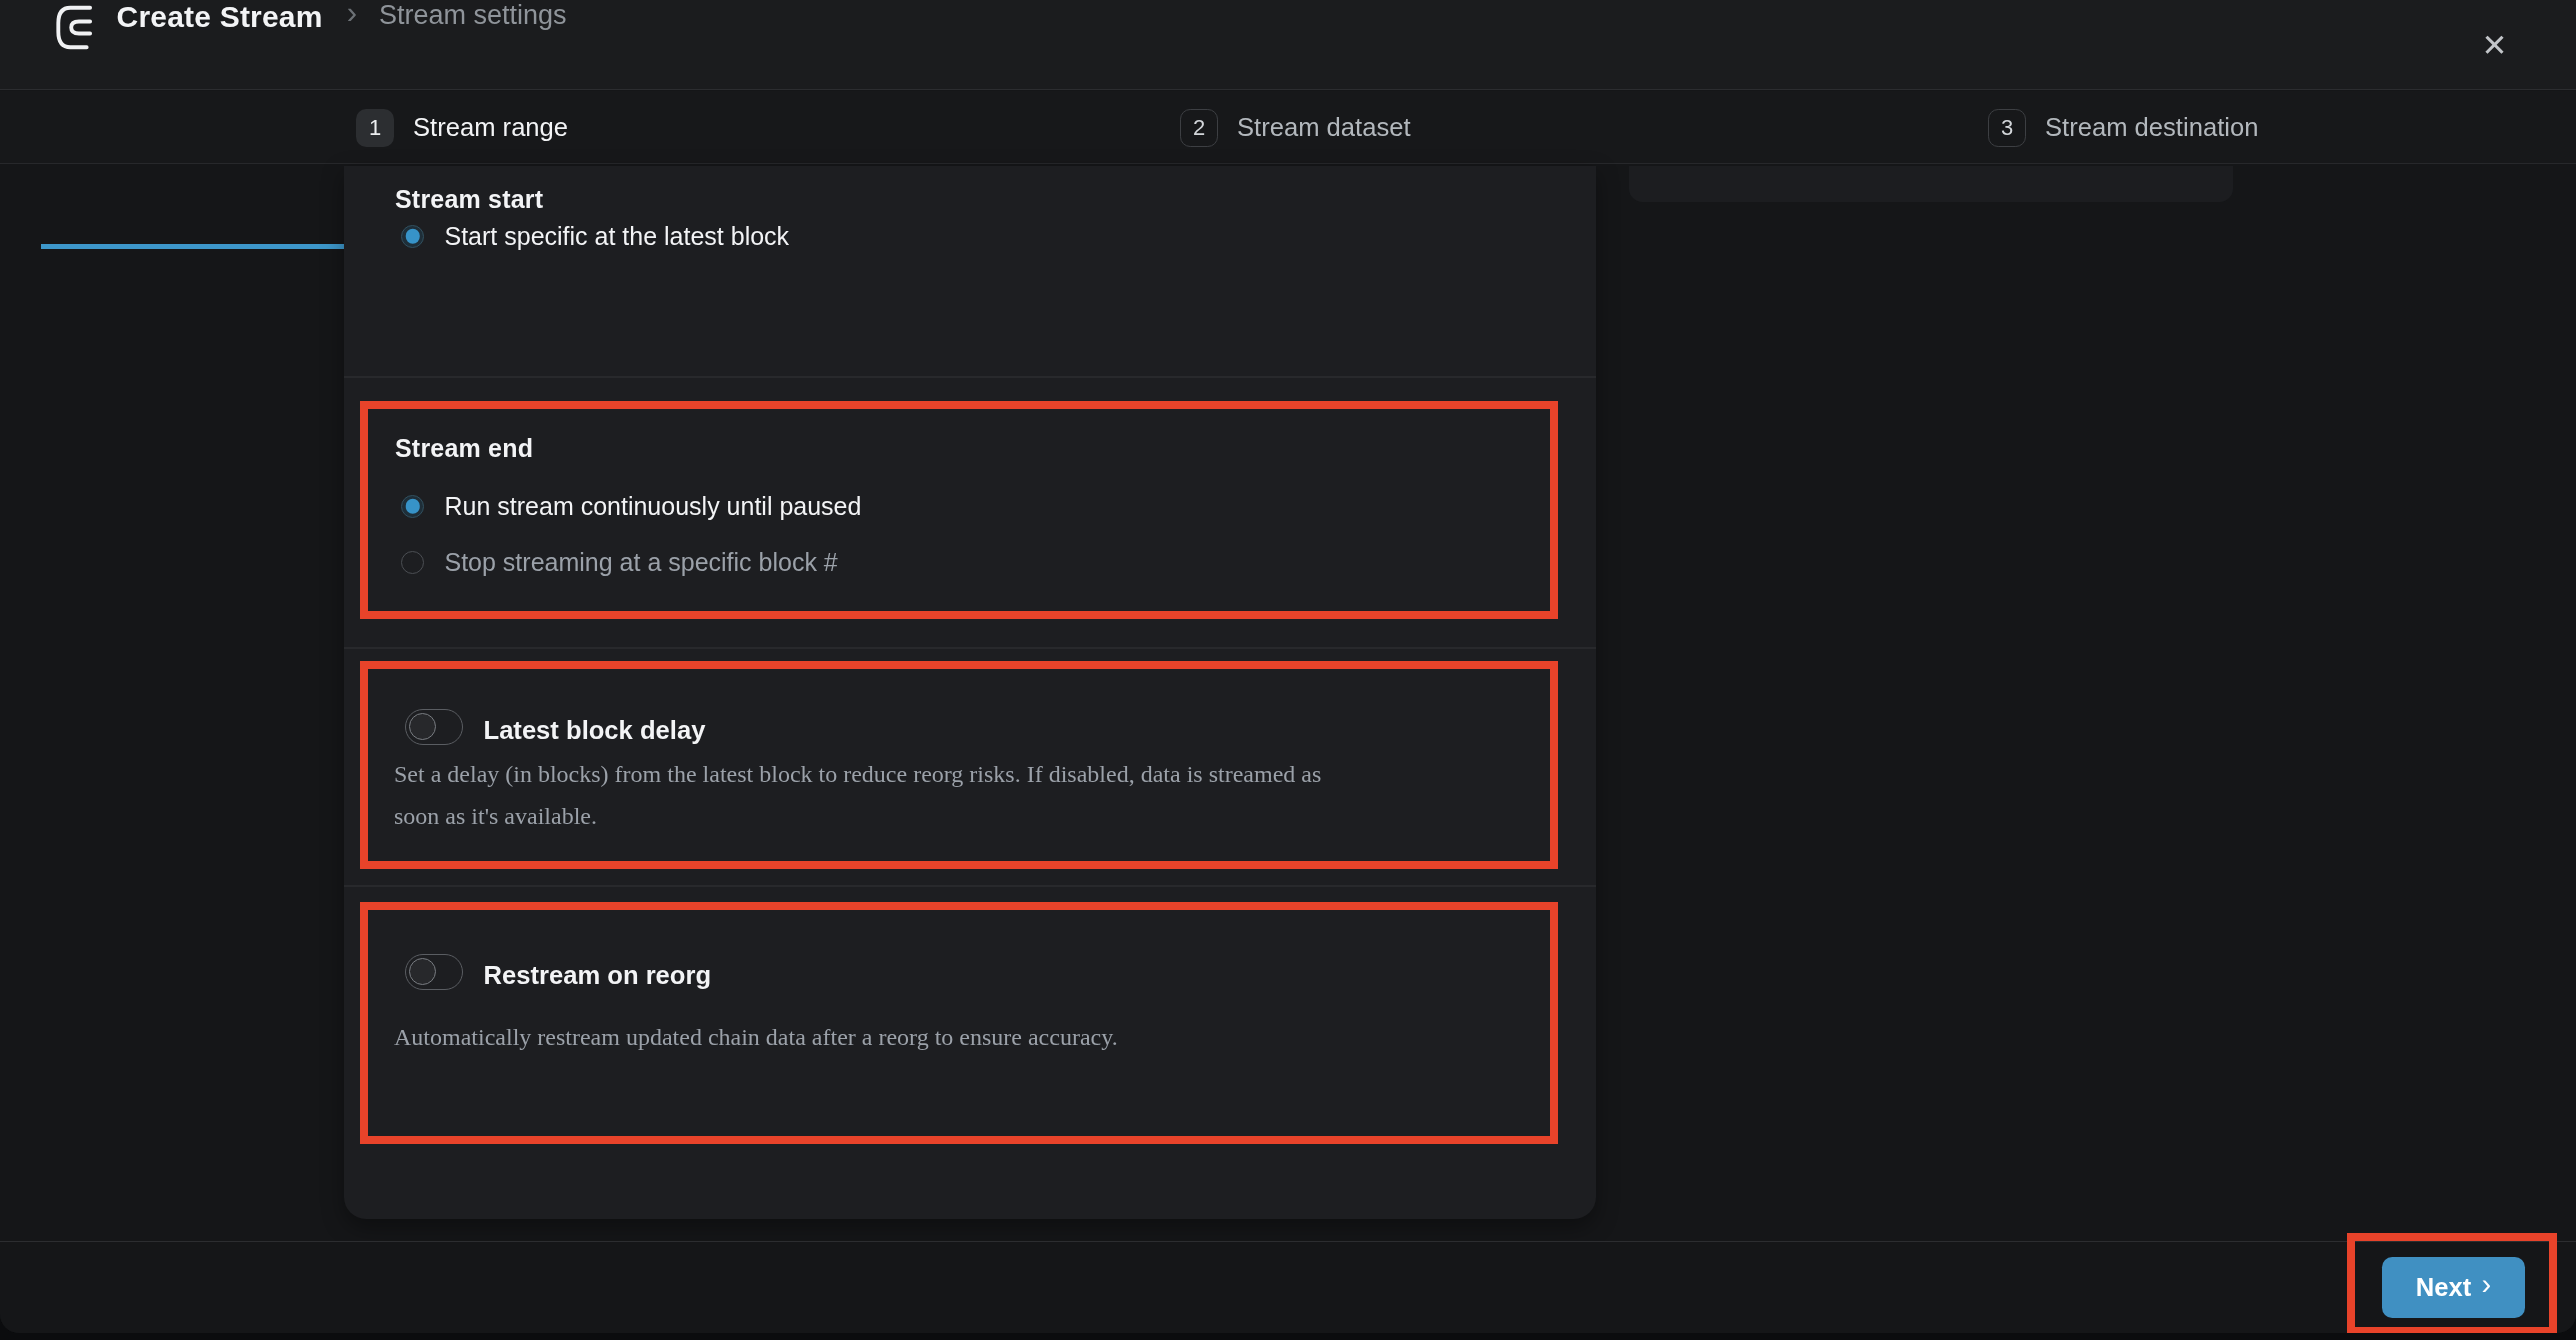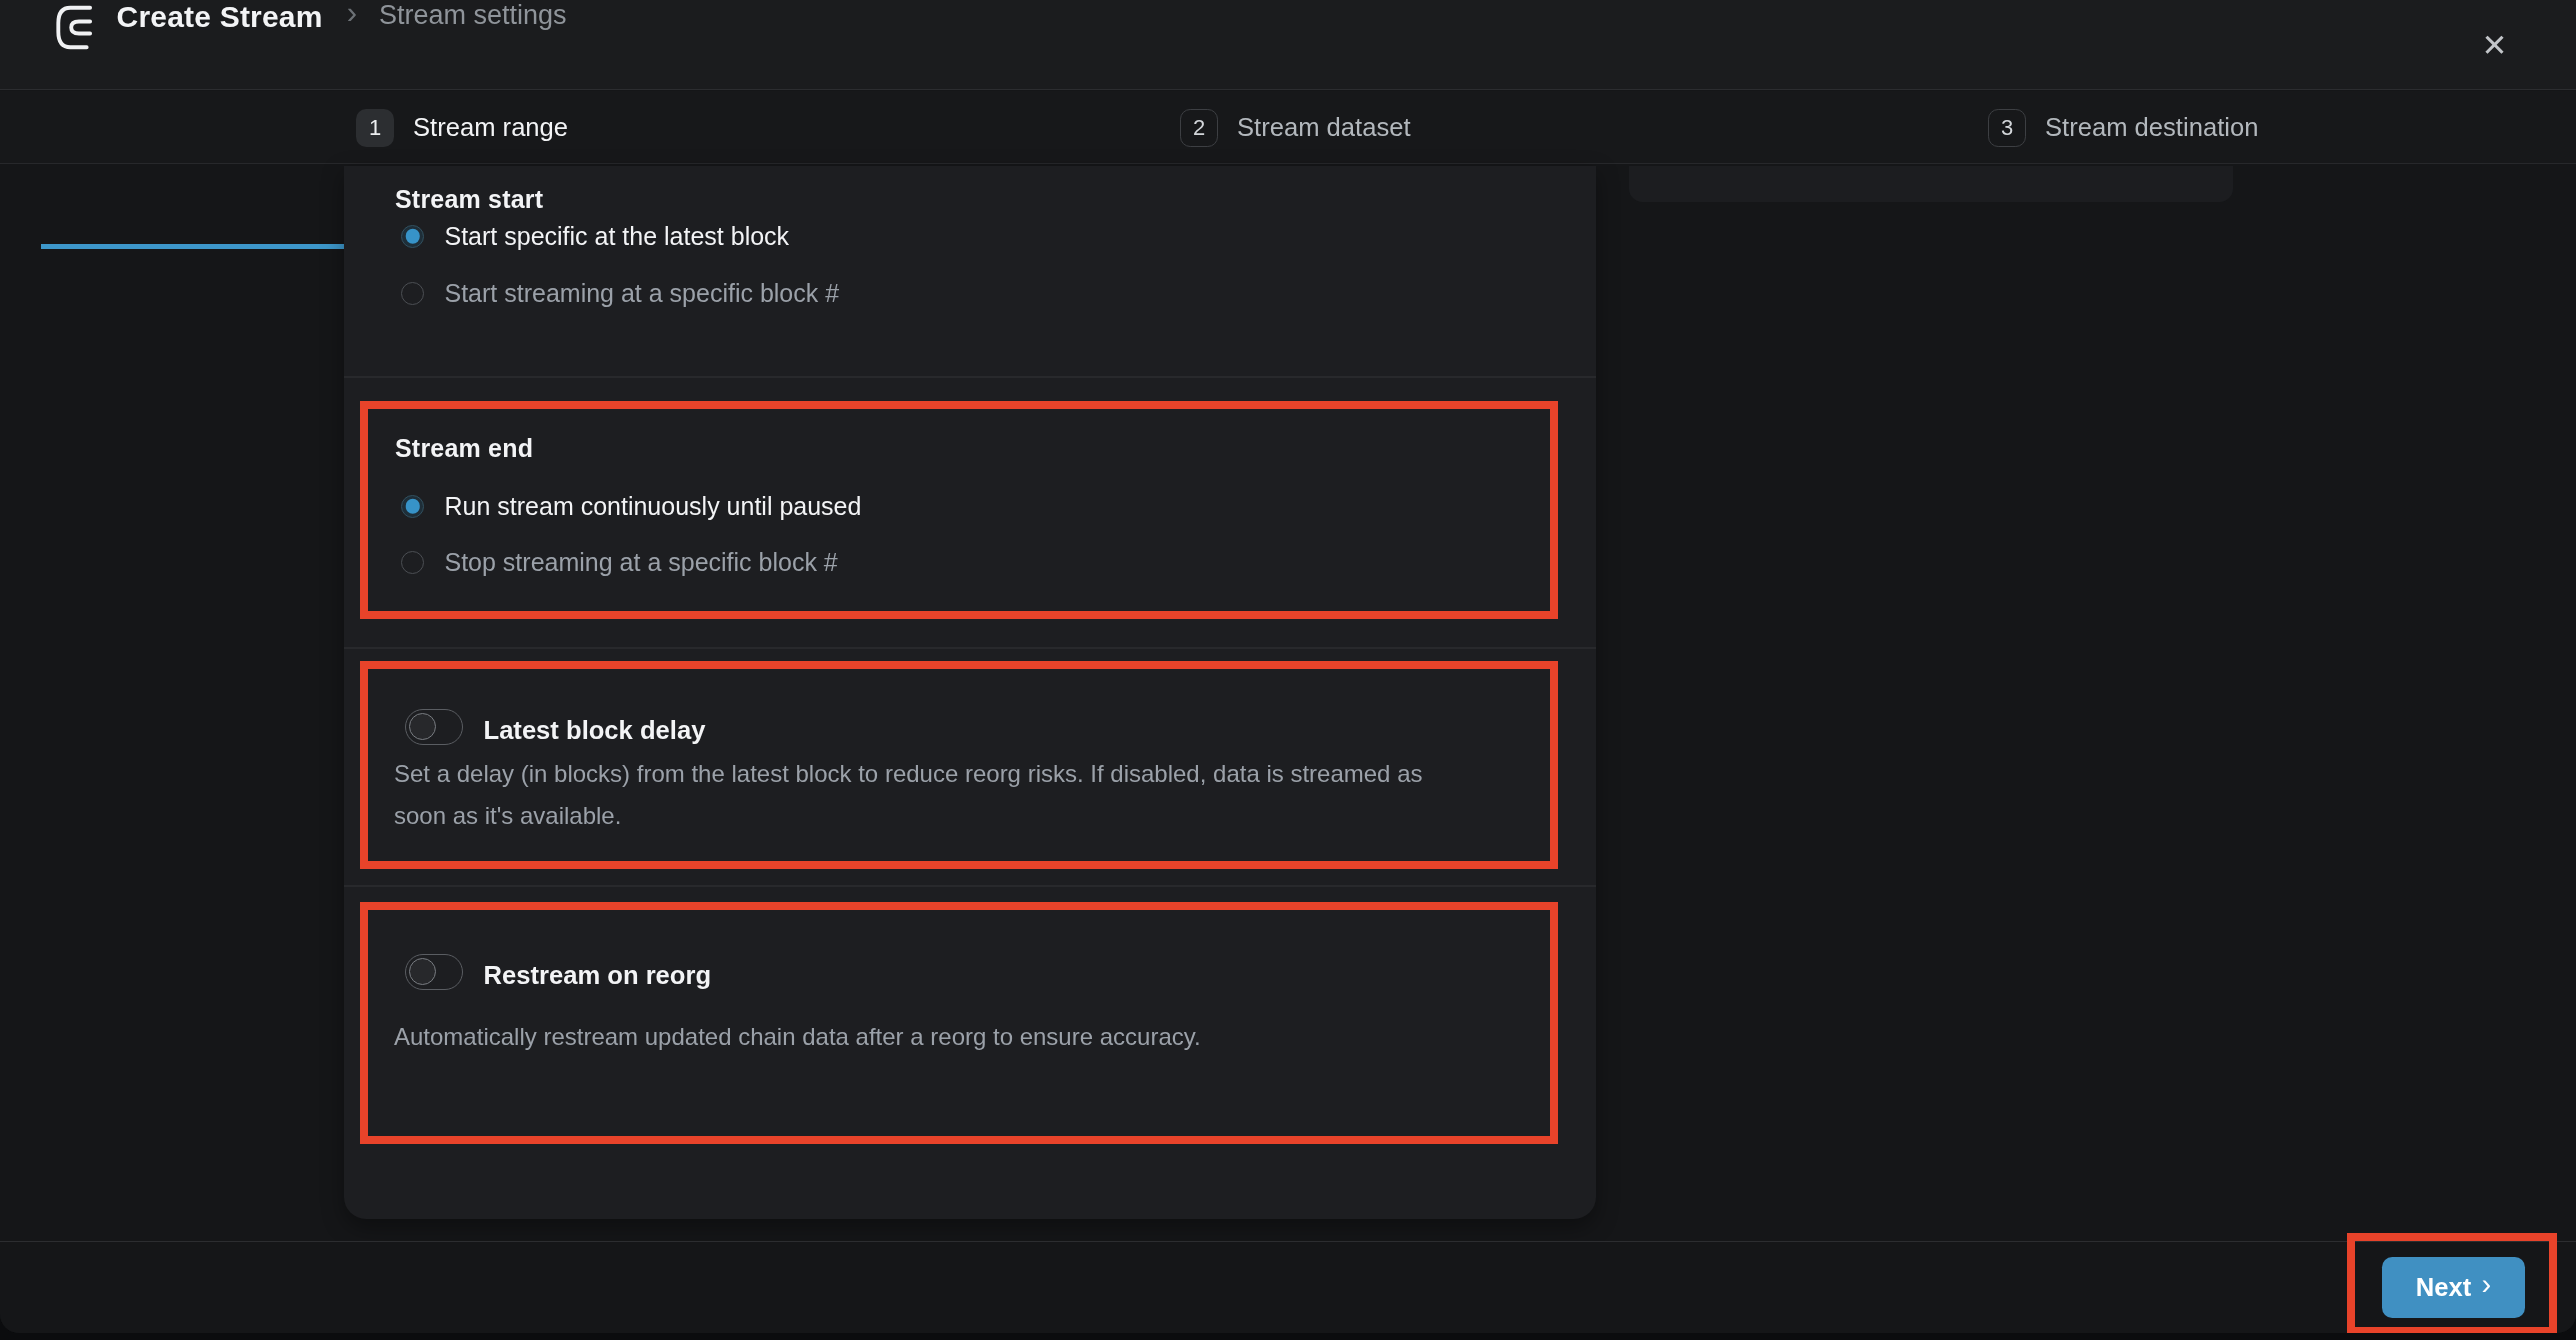--- a/index.html
+++ b/index.html
@@ -111,21 +111,21 @@
   }
   .toggle{
     width:58px;height:36px;border-radius:18px;border:1.7px solid #5a5d62;
     position:relative;flex:0 0 auto;background:transparent;
   }
   .toggle .knob{
     position:absolute;left:2.6px;top:2.6px;width:27px;height:27px;border-radius:50%;
     background:#27282b;border:1.7px solid #797d82;
   }
   .toggle-title{margin-left:20.5px;font-size:25.6px;font-weight:700;color:var(--white);}
-  .desc{position:absolute;left:50px;font-size:24px;line-height:42px;color:var(--gray);}
+  .desc{position:absolute;left:50px;font-size:24px;line-height:42px;color:var(--gray);font-family:Liberation Serif, serif;}
   .desc span{display:block;white-space:nowrap;}
   
   .annot{position:absolute;border:8.5px solid var(--red);pointer-events:none;z-index:50;}
   
   .footer{
     position:absolute;left:0;top:1241px;width:100%;height:92px;
     background:var(--content-bg);border-top:1.7px solid var(--line);
   }
   .next-btn{
     position:absolute;left:2382px;top:1257px;width:143px;height:61px;
@@ -170,24 +170,20 @@
 
   <div class="sliver-card"></div>
 
   <div class="panel">
 
     <div class="section-heading" style="top:19px">Stream start</div>
     <div class="radio-row" style="top:46px">
       <span class="radio selected"></span>
       <span class="radio-label on">Start specific at the latest block</span>
     </div>
-    <div class="radio-row" style="top:103px">
-      <span class="radio"></span>
-      <span class="radio-label off">Start streaming at a specific block #</span>
-    </div>
 
     <div class="sep" style="top:210px"></div>
 
     <div class="section-heading" style="top:268px">Stream end</div>
     <div class="radio-row" style="top:372px">
       <span class="radio"></span>
       <span class="radio-label off">Stop streaming at a specific block #</span>
     </div>
     <div class="radio-row" style="top:316px">
       <span class="radio selected"></span>

